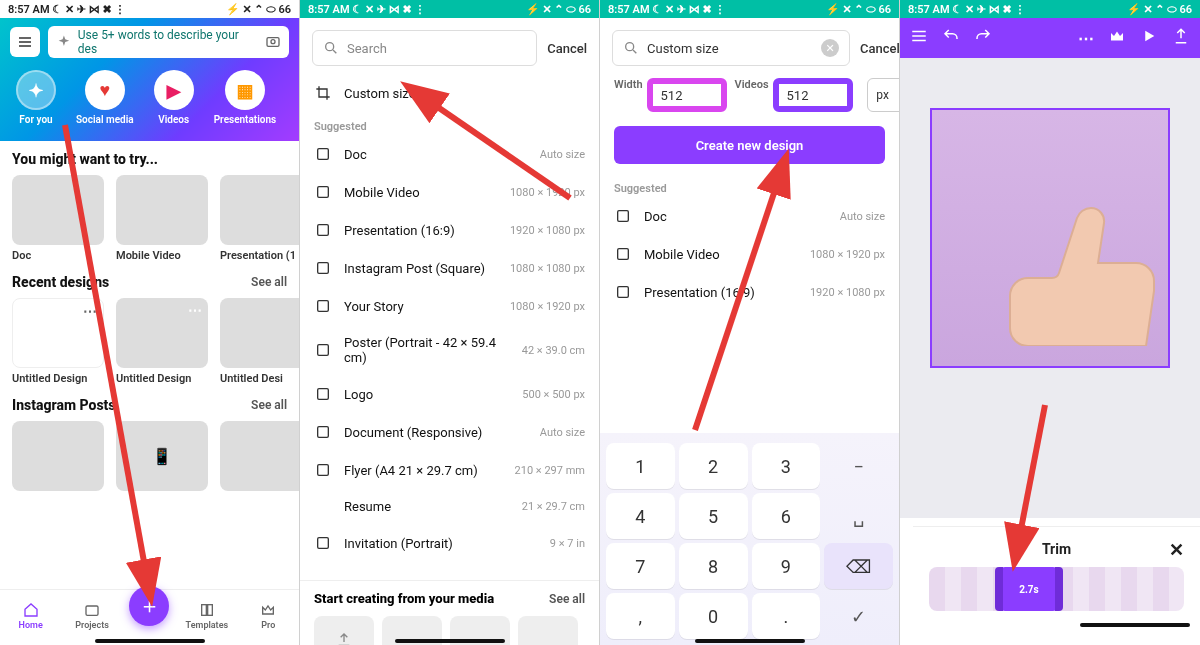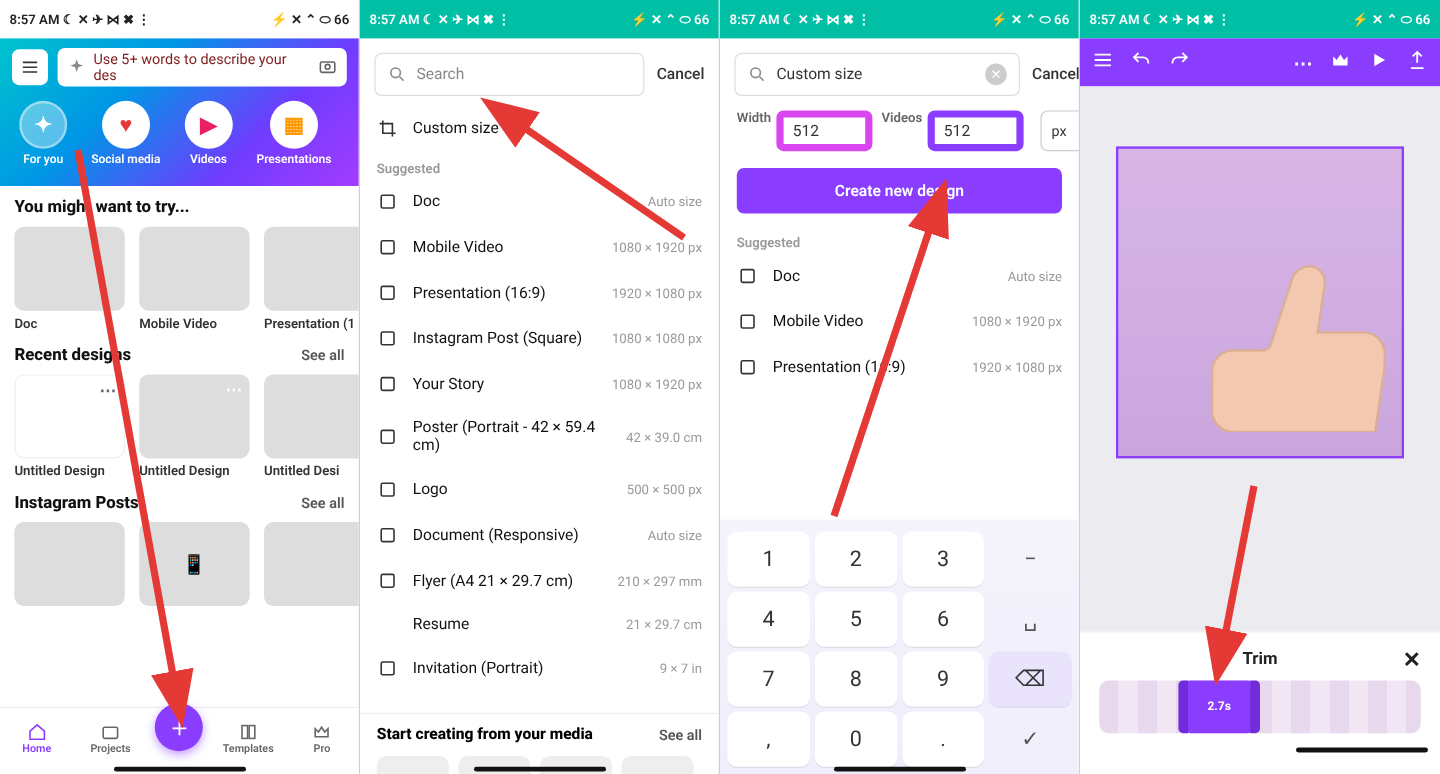--- a/index.html
+++ b/index.html
@@ -2,32 +2,32 @@
 <html><head>
 <meta charset="utf-8">
 <style>
   * { box-sizing: border-box; margin: 0; padding: 0; font-family: -apple-system, "Segoe UI", Roboto, Arial, sans-serif; }
   html, body { width: 1200px; height: 645px; background: #e9e9e9; overflow: hidden; }
   .stage { display: flex; width: 1200px; height: 645px; }
   .phone { position: relative; width: 300px; height: 645px; background: #fff; border-right: 1px solid #d0d0d0; overflow: hidden; }
   .phone:last-child { border-right: none; }
 
   
-  .status { height: 32px; background: #fff; color: #222; display: flex; align-items: center; justify-content: space-between; padding: 0 8px; font-size: 11px; font-weight: 600; }
+  .status { height: 18px; background: #fff; color: #222; display: flex; align-items: center; justify-content: space-between; padding: 0 8px; font-size: 11px; font-weight: 600; }
   .status.teal { background: #00bfa5; color: #fff; }
 
   
   .p1-head {
     background: linear-gradient(135deg, #00c4cc 0%, #0096e6 35%, #6f3cff 70%, #a33cff 100%);
     padding: 8px 10px 16px;
     color: #fff;
   }
   .p1-head-row { display: flex; gap: 8px; align-items: center; }
   .hamb { width: 30px; height: 30px; background: #fff; border-radius: 6px; display: flex; align-items: center; justify-content: center; color: #444; }
-  .search-pill { flex: 1; height: 32px; background: #fff; border-radius: 6px; display: flex; align-items: center; padding: 0 8px; gap: 6px; color: #7f1d1d; font-size: 12px;}
+  .search-pill { flex: 1; height: 32px; background: #fff; border-radius: 6px; display: flex; align-items: center; padding: 0 8px; gap: 6px; color: #0f766e; font-size: 12px;}
   .search-pill .cam { margin-left: auto; color: #666; }
   .cat-row { display: flex; gap: 20px; margin-top: 12px; padding: 0 6px; }
   .cat { display: flex; flex-direction: column; align-items: center; gap: 4px; font-size: 10px; font-weight: 600; color: #fff; }
   .cat .ball { width: 40px; height: 40px; border-radius: 50%; background: #fff; display: flex; align-items: center; justify-content: center; font-size: 18px; }
   .cat.active .ball { background: rgba(255,255,255,.35); color:#fff; box-shadow: inset 0 0 0 2px rgba(255,255,255,.4); }
   .cat .ball.red  { color:#e53935; }
   .cat .ball.pink { color:#e91e63; }
   .cat .ball.orange{ color:#ff9800;}
 
   .section-h { display: flex; align-items: center; justify-content: space-between; padding: 0 12px; margin-top: 10px;}
@@ -85,21 +85,21 @@
   .kbd-row .k.op { background:transparent; box-shadow:none; color:#555;}
   .kbd-row .k.del { background:#e9e3fb; }
 
   
   .p4-top { height:40px; background:#8b3dff; display:flex; align-items:center; gap:14px; padding:0 10px; color:#fff;}
   .p4-top .sp { flex:1 }
   .p4-top svg { width:18px; height:18px; }
   .p4-canvas { background:#ebebf0; height: 460px; display:flex; align-items:flex-start; justify-content:center; padding-top:50px;}
   .video-frame { width:240px; height:260px; border:2px solid #8b3dff; background:linear-gradient(#d7b6e6,#caa6de); position:relative; overflow:hidden;}
   .hand { position:absolute; right:0; bottom:20px; width:170px; height:150px; }
-  .trim-panel { position:absolute; left:0; right:0; bottom:0; background:#fff; padding:10px 10px 16px; border-top:1px solid #eee;}
+  .trim-panel { position:absolute; left:13px; right:0; bottom:0; background:#fff; padding:10px 10px 16px; border-top:1px solid #eee;}
   .trim-head { display:flex; align-items:center; justify-content:center; position:relative; font-size:14px; font-weight:700; color:#222; padding:4px 0 10px;}
   .trim-head .x { position:absolute; right:6px; top:2px; font-size:18px; color:#222; }
   .timeline { height:44px; border-radius:8px; background:repeating-linear-gradient(90deg,#e8d8ee,#e8d8ee 16px,#f0e6f4 16px,#f0e6f4 32px); position:relative; margin:0 6px;}
   .sel { position:absolute; top:0; bottom:0; left:70px; width:60px; background:#8b3dff; border-radius:6px; display:flex; align-items:center; justify-content:center; color:#fff; font-size:10px; font-weight:700;}
   .sel .grip { position:absolute; top:0; bottom:0; width:8px; background:#6f2cd8; }
   .sel .grip.l { left:-4px; border-radius:4px 0 0 4px;}
   .sel .grip.r { right:-4px; border-radius:0 4px 4px 0;}
 
   
   .arrow { position:absolute; pointer-events:none; }

